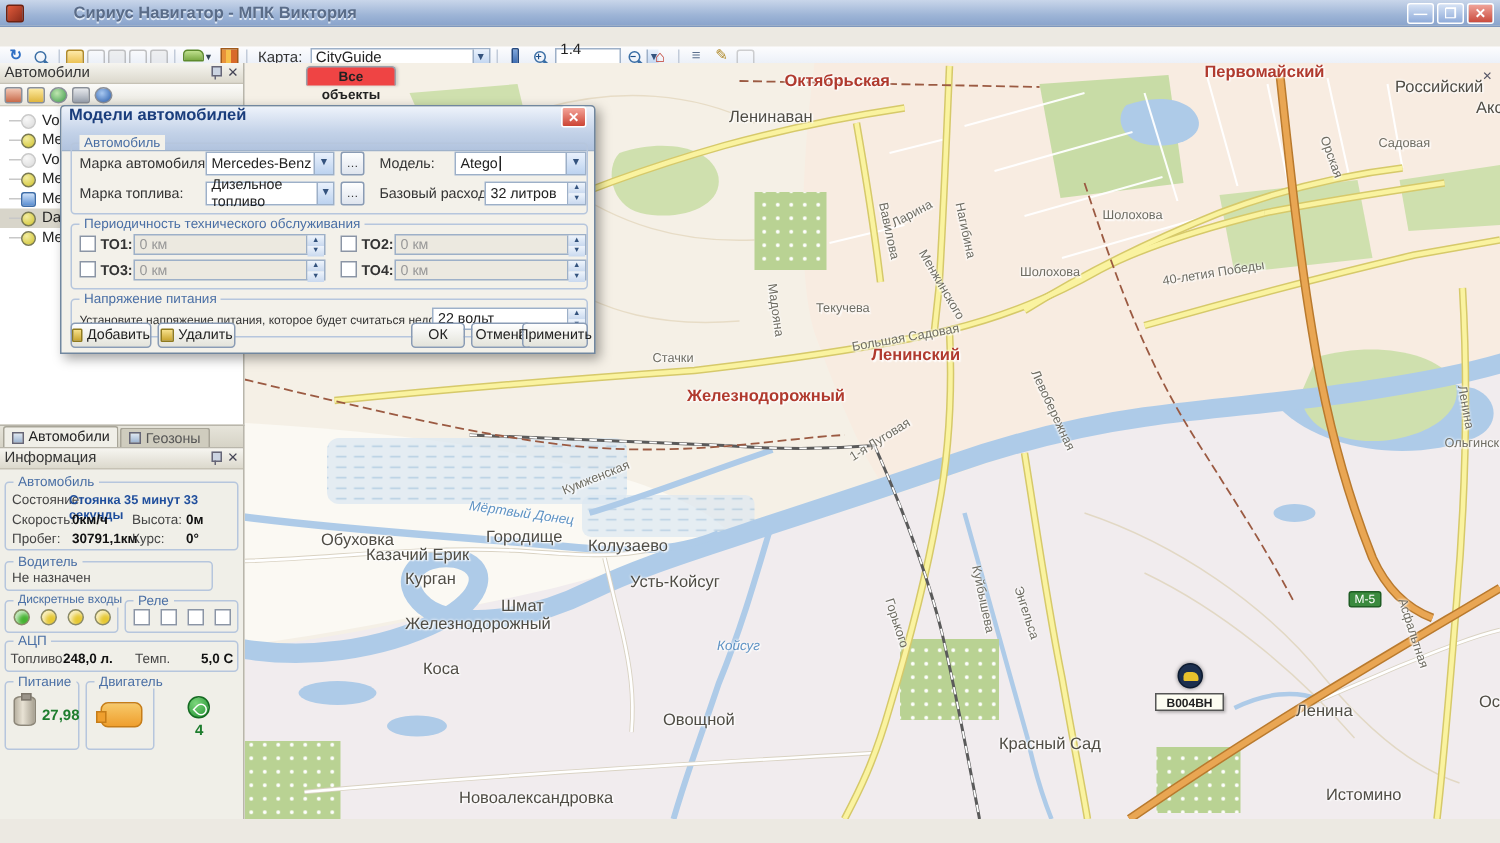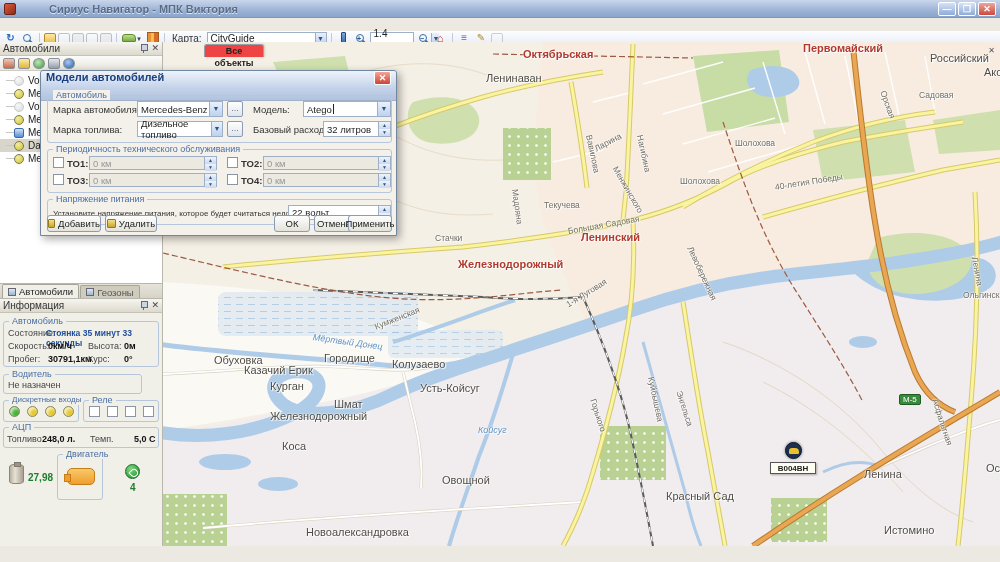--- a/index.html
+++ b/index.html
@@ -456,20 +456,23 @@
     <span class="cb" style="left:143px;top:122px;"></span>
 
     <div class="groupbox" style="left:3px;top:143px;width:156px;height:21px;">
       <span class="group-label">АЦП</span>
     </div>
     <span class="inf-lbl" style="left:7px;top:150px;">Топливо</span>
     <span class="inf-val" style="left:42px;top:150px;">248,0 л.</span>
     <span class="inf-lbl" style="left:90px;top:150px;">Темп.</span>
     <span class="inf-val" style="left:134px;top:150px;">5,0 C</span>
 
+    <div class="groupbox" style="left:3px;top:170px;width:50px;height:46px;">
+      <span class="group-label">Питание</span>
+    </div>
     <span class="battery-ico" style="left:9px;top:180px;"></span>
     <span class="green-val" style="left:28px;top:188px;">27,98</span>
 
     <div class="groupbox" style="left:57px;top:170px;width:46px;height:46px;">
       <span class="group-label">Двигатель</span>
     </div>
     <span class="engine-ico" style="left:67px;top:184px;"></span>
 
     <span class="gps-ico" style="left:125px;top:180px;"></span>
     <span class="green-val" style="left:130px;top:198px;">4</span>

